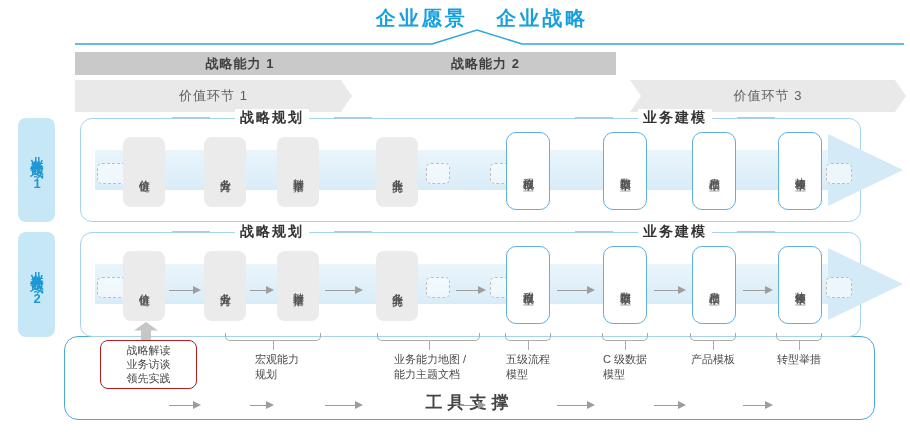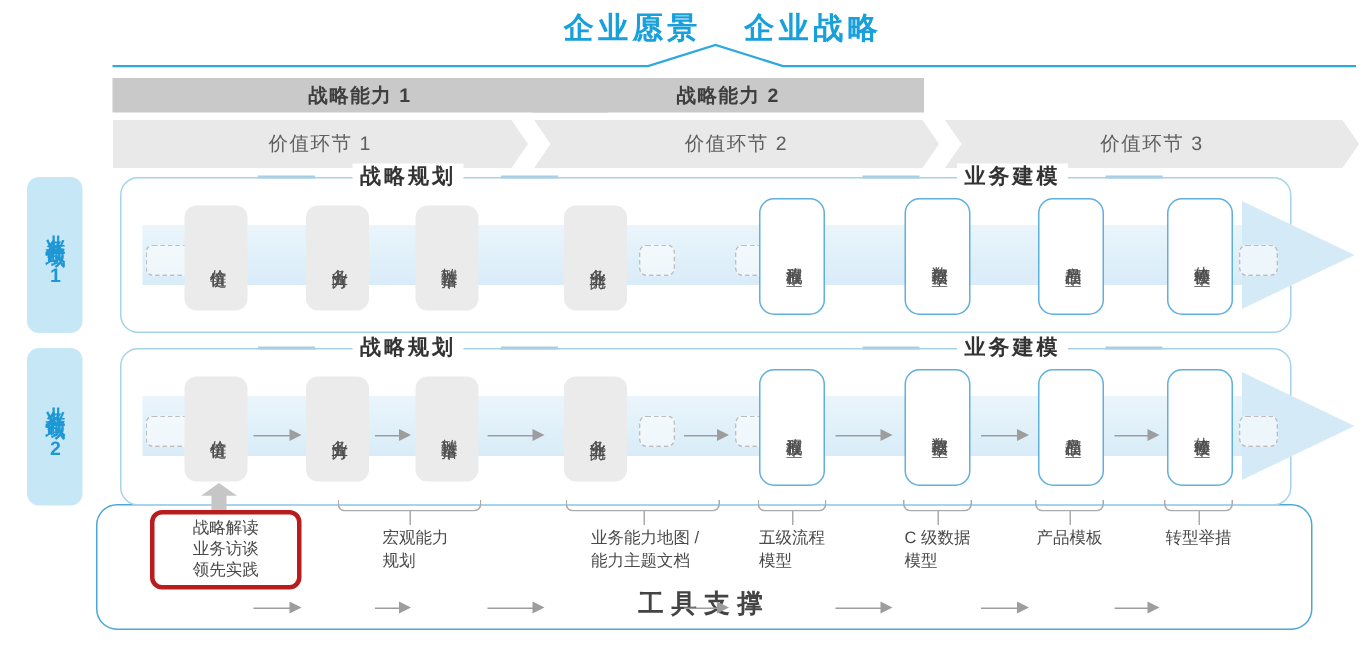--- a/index.html
+++ b/index.html
@@ -69,21 +69,21 @@
   
   .tool-box{position:absolute;left:64px;top:336px;width:811px;height:84px;border:1.5px solid #4BA8D6;
         border-radius:14px;box-sizing:border-box;z-index:0;}
   .tool-label{position:absolute;left:0;right:0;bottom:5px;text-align:center;
         font-size:17px;font-weight:bold;color:#444;letter-spacing:5px;}
 
   
   .up-arrow{position:absolute;left:134px;top:322px;width:24px;height:19px;background:#C6C6C6;z-index:2;
         clip-path:polygon(50% 0,100% 45%,71% 45%,71% 100%,29% 100%,29% 45%,0 45%);}
   .practice{position:absolute;left:100px;top:340px;width:95px;padding:3px 0;background:#fff;
-        border:3px solid #b91c1c;border-radius:8px;text-align:center;font-size:11px;line-height:1.25;
+        border:1px solid #b91c1c;border-radius:8px;text-align:center;font-size:11px;line-height:1.25;
         color:#4A4A4A;white-space:pre-line;z-index:2;}
   .bracket{position:absolute;top:333px;height:8px;border-left:1px solid #ABABAB;border-right:1px solid #ABABAB;
         border-bottom:1px solid #ABABAB;border-radius:0 0 5px 5px;box-sizing:border-box;z-index:2;}
   .bracket::after{content:"";position:absolute;left:50%;top:7px;width:1px;height:10px;background:#ABABAB;}
   .b1{left:225px;width:96px}.b2{left:377px;width:103px}.b3{left:505px;width:46px}
   .b4{left:602px;width:46px}.b5{left:690px;width:46px}.b6{left:776px;width:46px}
   .anno{position:absolute;top:352px;transform:translateX(-50%);text-align:left;font-size:11px;
         line-height:1.35;color:#4A4A4A;white-space:pre-line;z-index:2;}
   .n1{left:277px}.n2{left:430px}.n3{left:528px}.n4{left:625px}.n5{left:713px}.n6{left:799px}
 </style>
@@ -98,21 +98,20 @@
 
   <div class="title">
     <span>企业愿景</span>
     <span>企业战略</span>
   </div>
 
   <div class="cap c1">战略能力 1</div>
   <div class="cap c2">战略能力 2</div>
 
   <div class="vl v1">价值环节 1</div>
-  <div class="vl v2">价值环节 2</div>
   <div class="vl v3">价值环节 3</div>
 
   <div class="domain d1">业务领域 1</div>
   <div class="domain d2">业务领域 2</div>
 
   <div class="tool-box">
     <div class="tool-label">工具支撑</div>
   </div>
 
   <div class="track t1">

